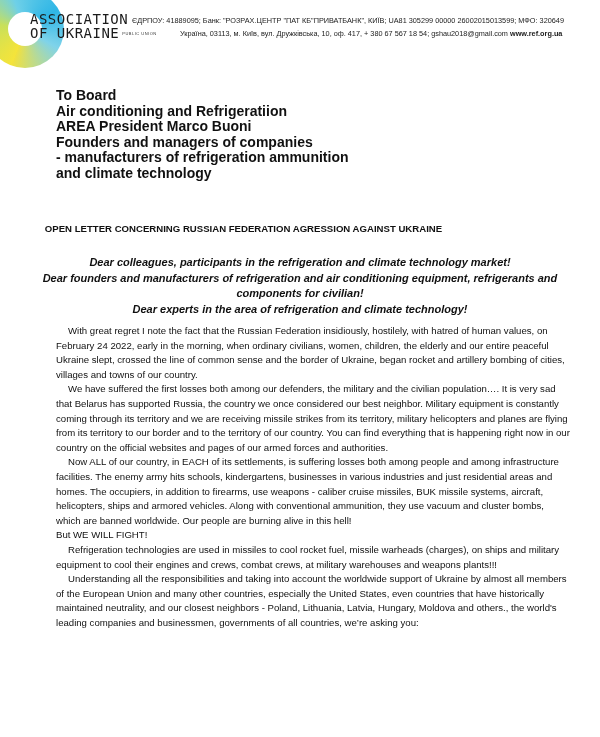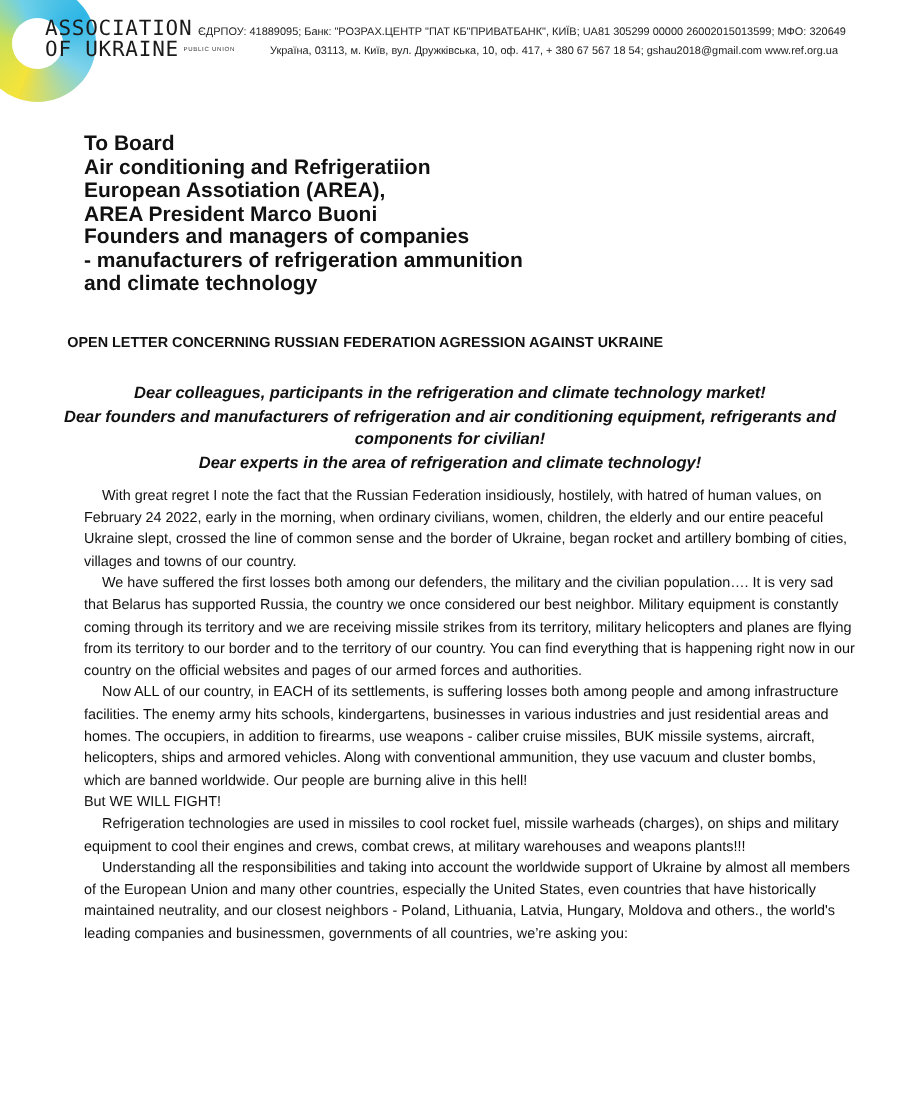--- a/index.html
+++ b/index.html
@@ -7,21 +7,21 @@
   .header { position: absolute; left: 0; top: 0; width: 600px; height: 70px; }
   .logo-ring { position: absolute; left: -14px; top: -10px; width: 78px; height: 78px; border-radius: 50%;
     background: conic-gradient(from 200deg, #f5e43a 0deg, #c8e05a 80deg, #6ed0e8 140deg, #2fb6e6 220deg, #7fd3ea 280deg, #f2e13d 360deg); }
   .logo-ring::after { content: ""; position: absolute; left: 22px; top: 22px; width: 34px; height: 34px; border-radius: 50%; background: #fff; }
   .logo-text { position: absolute; left: 30px; top: 12px; font-family: "DejaVu Sans Mono", monospace; font-size: 14px; line-height: 14px; letter-spacing: 0.5px; color: #1b1b1b; }
   .logo-text div { white-space: nowrap; }
   .public-union { display: inline-block; font-family: "Liberation Sans", sans-serif; font-size: 4px; line-height: 4px; vertical-align: middle; margin-left: 3px; color: #333; }
   .contacts { position: absolute; left: 132px; top: 14px; font-size: 7.3px; line-height: 13px; color: #222; white-space: nowrap; }
   .contacts .l1 { text-align: left; }
   .contacts .l2 { padding-left: 48px; }
-  .contacts .web { font-weight: normal; }
+  .contacts .web { font-weight: bold; }
   .addressee { position: absolute; left: 56px; top: 88px; font-weight: bold; font-size: 14px; line-height: 15.5px; }
   .title { position: absolute; left: 0; width: 487px; top: 223px; text-align: center; font-weight: bold; font-size: 9.6px; }
   .greeting { position: absolute; left: 30px; width: 540px; top: 255px; text-align: center; font-weight: bold; font-style: italic; font-size: 11px; line-height: 15.5px; }
   .body-text { position: absolute; left: 56px; width: 515px; top: 324px; font-size: 9.6px; line-height: 14.6px; }
   .body-text p { margin: 0; }
   .center { text-align: center; }
   .indent { text-indent: 12px; }
 </style>
 </head>
 <body>
@@ -34,21 +34,20 @@
   </div>
   <div class="contacts">
     <div class="l1">ЄДРПОУ: 41889095;    Банк: "РОЗРАХ.ЦЕНТР  "ПАТ КБ"ПРИВАТБАНК",  КИЇВ;   UA81 305299 00000 26002015013599;   МФО: 320649</div>
     <div class="l2"><span>Україна, 03113, м. Київ, вул. Дружківська, 10, оф. 417,  + 380 67 567 18 54; gshau2018@gmail.com </span><span class="web">www.ref.org.ua</span></div>
   </div>
 </div>
 
 <div class="addressee">
   <div>To Board</div>
   <div>Air conditioning and Refrigeratiion</div>
-  <div>European Assotiation (AREA),</div>
   <div>AREA President Marco Buoni</div>
   <div>Founders and managers of companies</div>
   <div>- manufacturers of refrigeration ammunition</div>
   <div>and climate technology</div>
 </div>
 
 <div class="title">OPEN LETTER CONCERNING RUSSIAN FEDERATION AGRESSION AGAINST UKRAINE</div>
 
 <div class="greeting">
   <div>Dear colleagues, participants in the refrigeration and climate technology market!</div>

